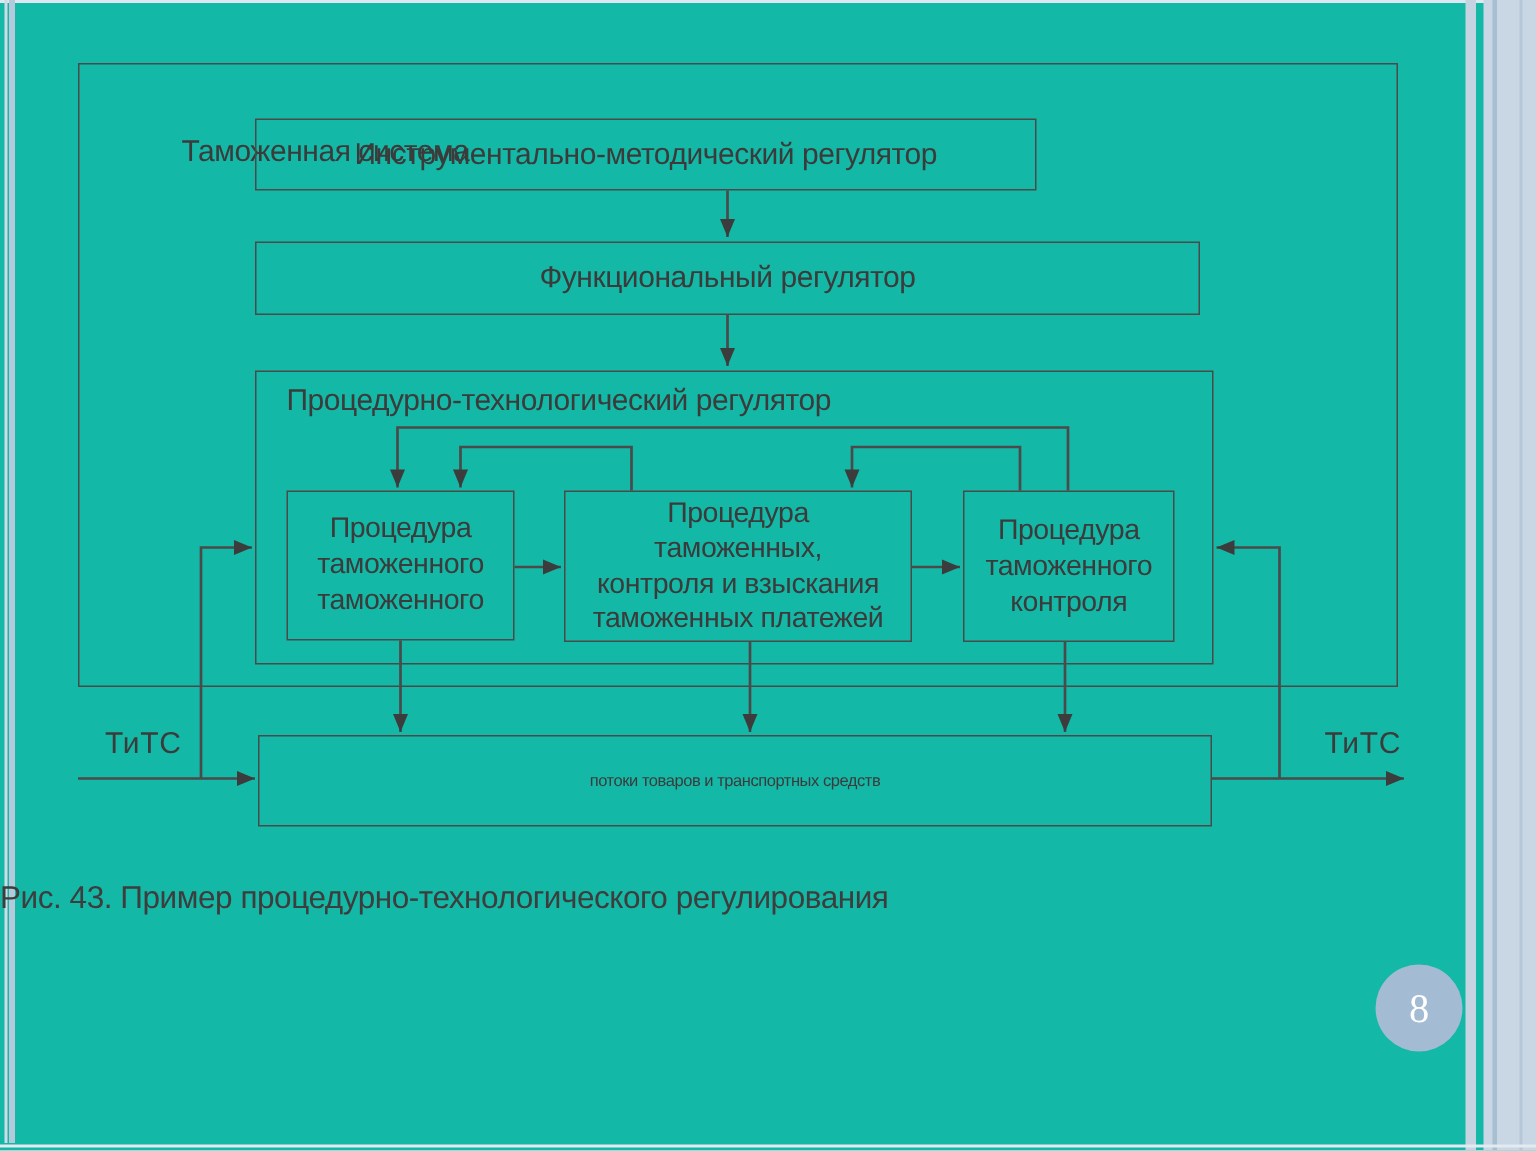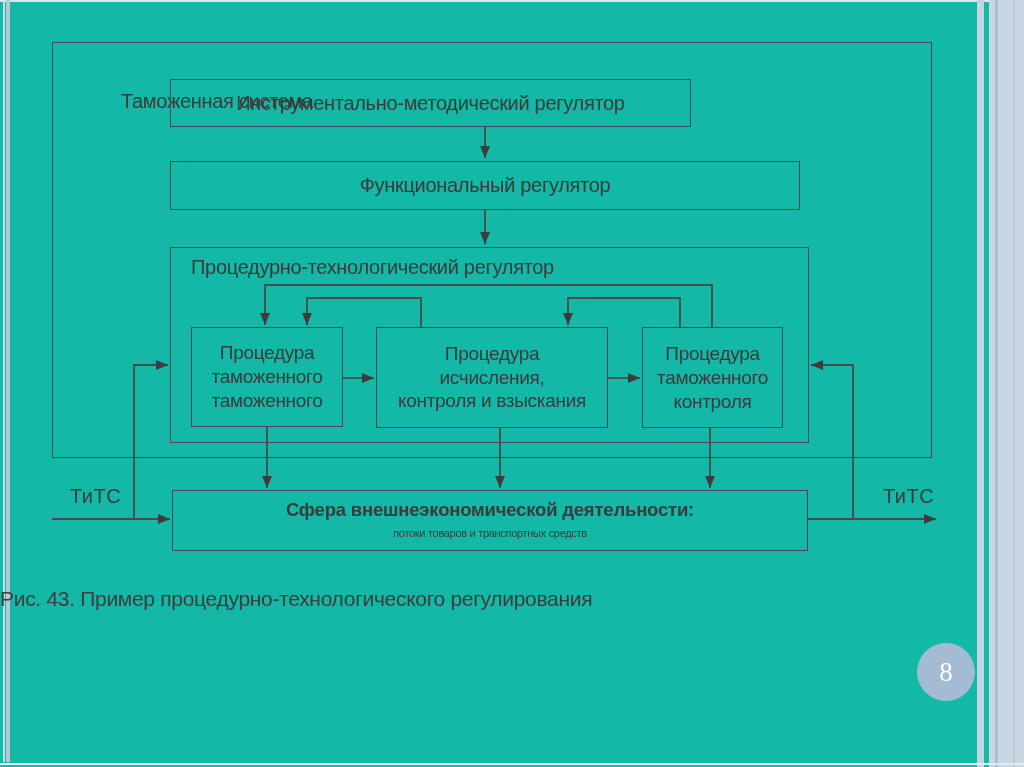--- a/index.html
+++ b/index.html
@@ -102,32 +102,32 @@
   </div>
 
   <div class="dbox boxA">
     <div>Процедура</div>
     <div>таможенного</div>
     <div>таможенного</div>
   </div>
 
   <div class="dbox boxB">
     <div>Процедура</div>
-    <div>исчисления,</div>
+    <div>таможенных,</div>
     <div>контроля и взыскания</div>
+    <div>таможенных платежей</div>
   </div>
 
   <div class="dbox boxC">
     <div>Процедура</div>
     <div>таможенного</div>
     <div>контроля</div>
   </div>
 
   <div class="dbox sphere">
-    <div class="t1">Сфера внешнеэкономической деятельности:</div>
     <div class="t2">потоки товаров и транспортных средств</div>
   </div>
 
   <span class="titc titc-left">ТиТС</span>
   <span class="titc titc-right">ТиТС</span>
 
   <div class="caption">
     <div>Рис. 43. Пример процедурно-технологического регулирования</div>
   </div>
 

